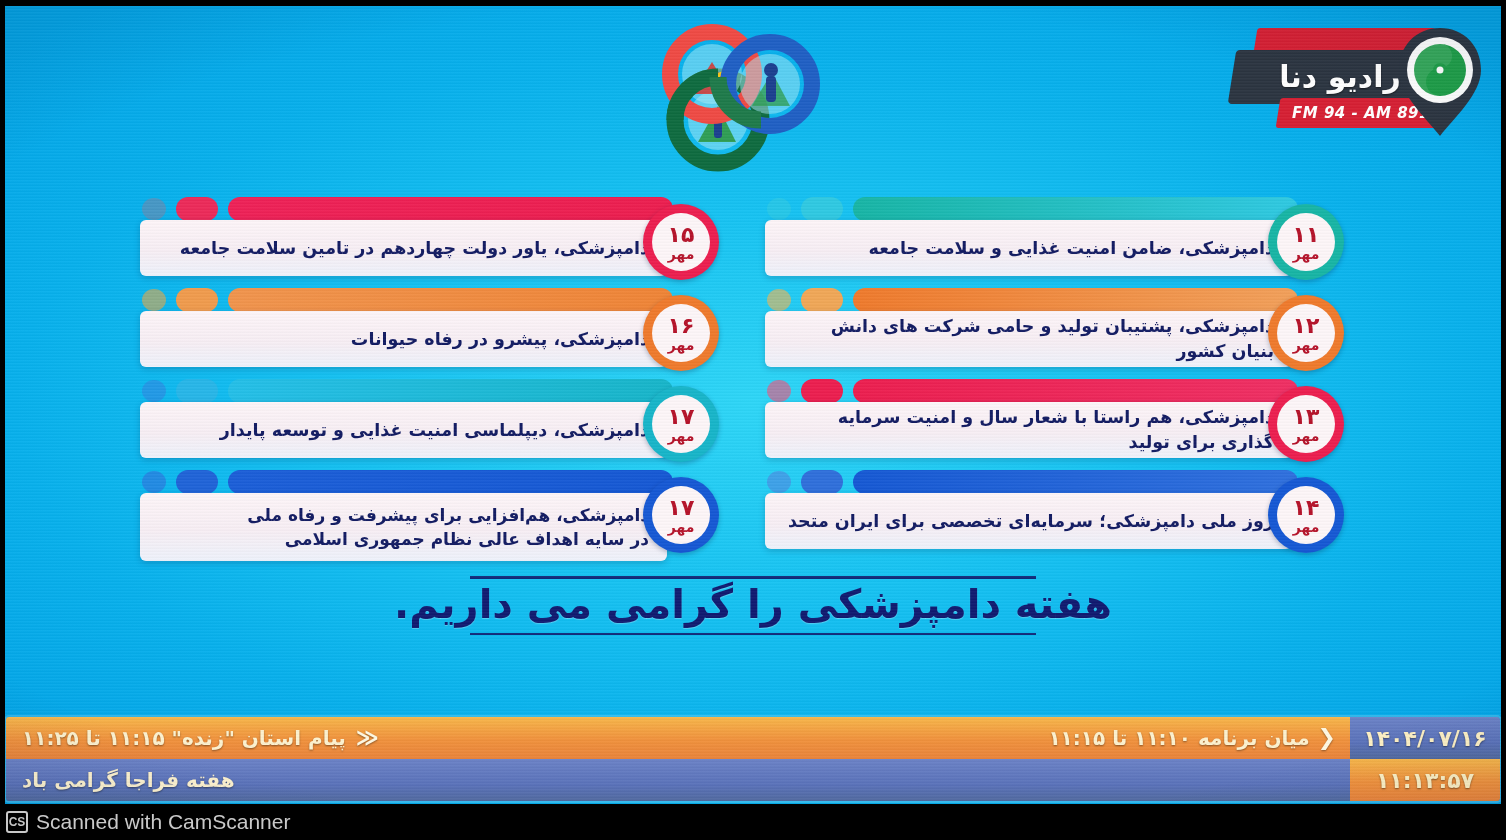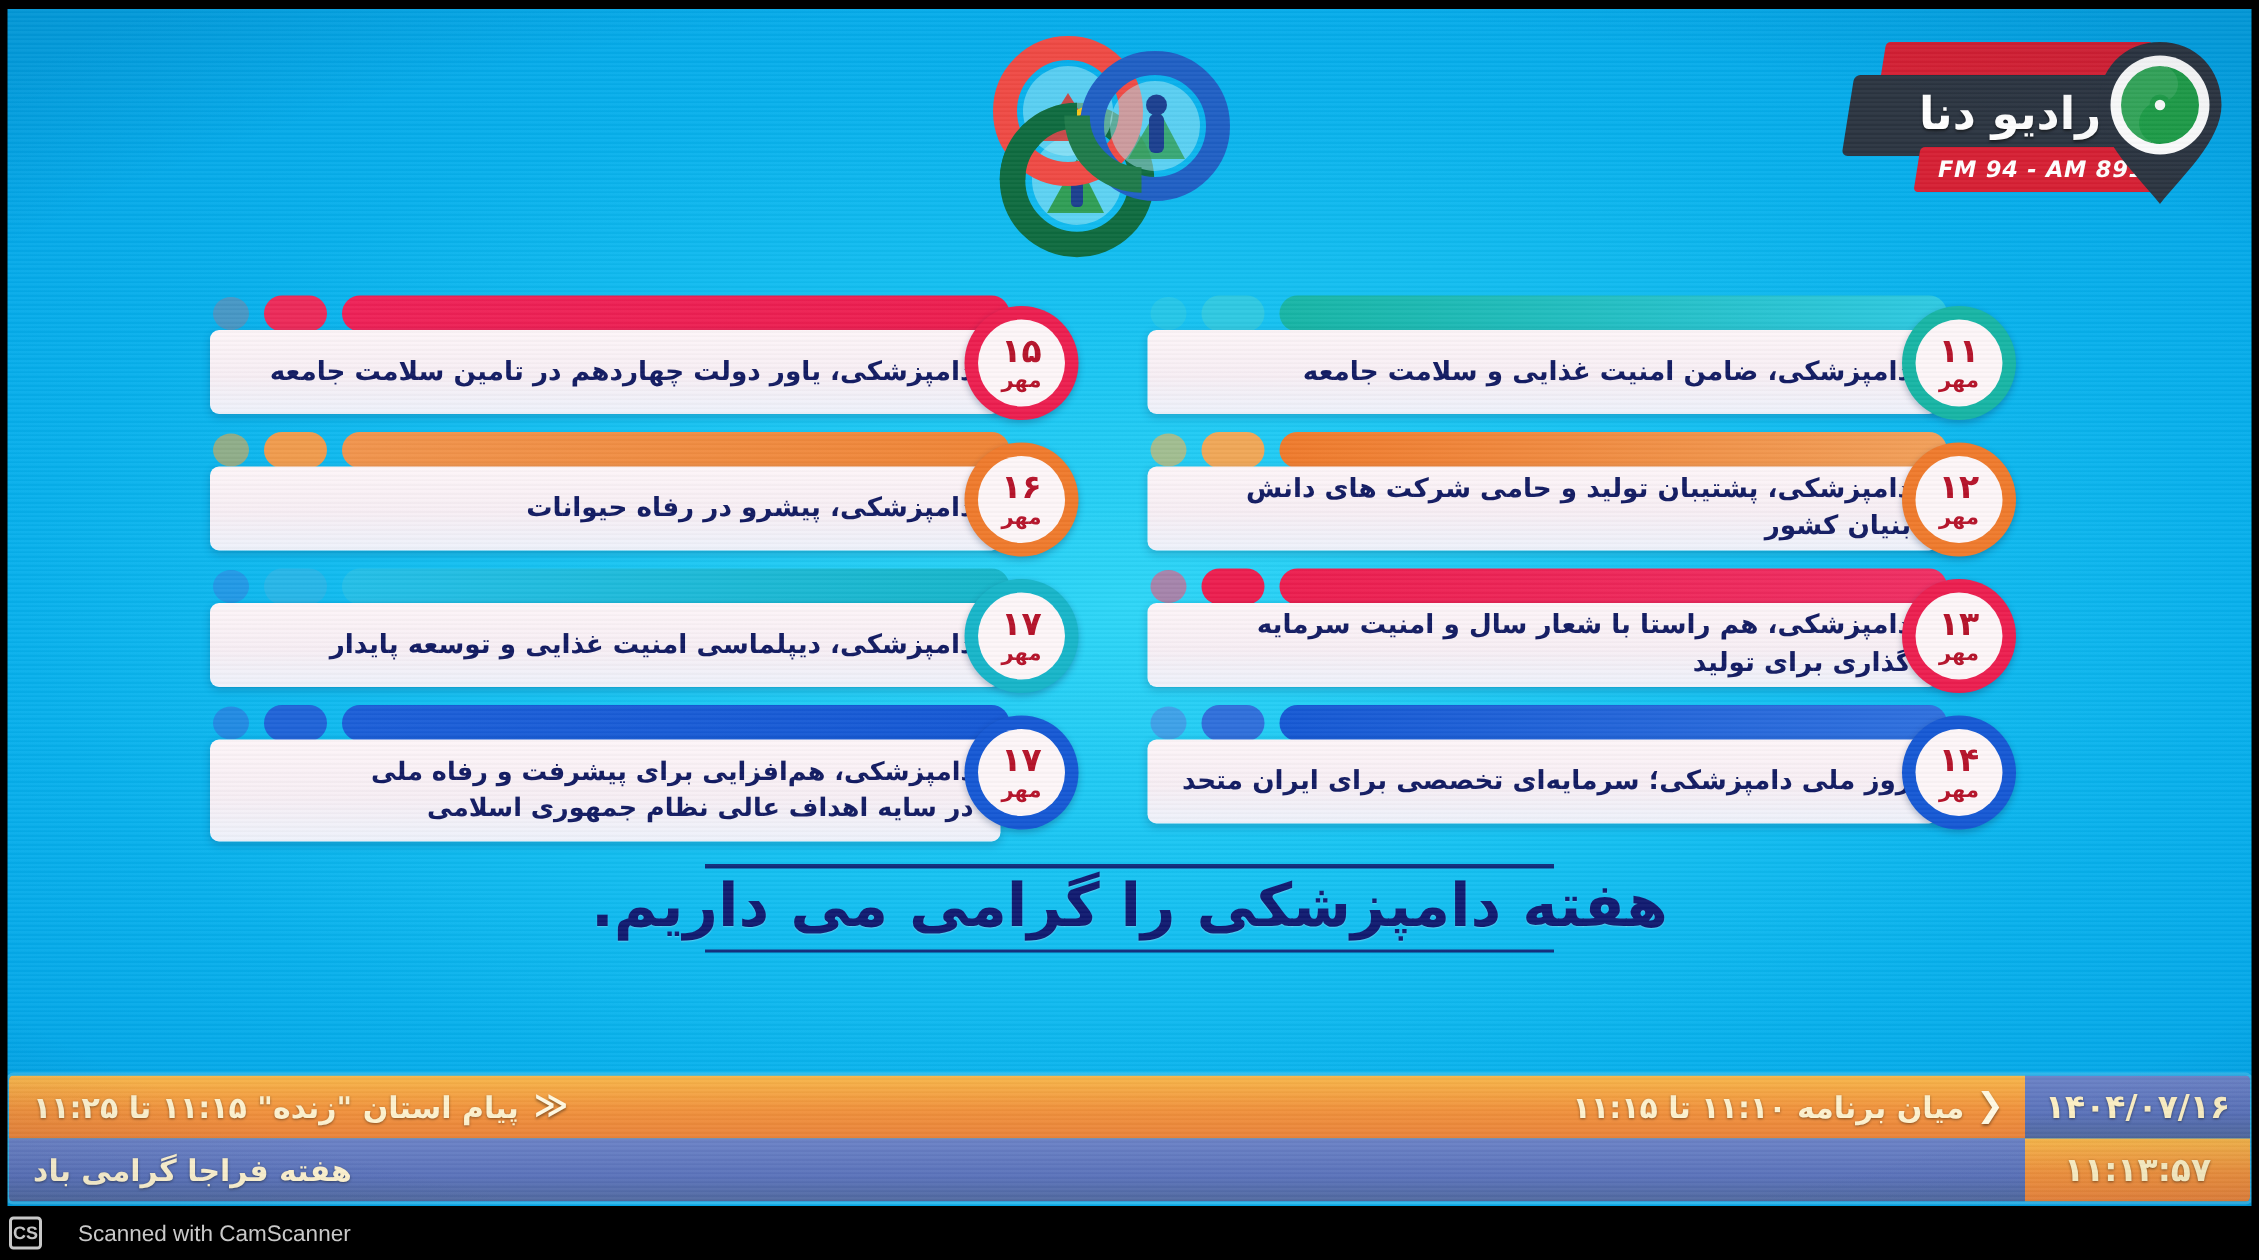--- a/index.html
+++ b/index.html
@@ -285,36 +285,36 @@
     white-space: nowrap;
   }
   .tk-spacer { flex: 1 1 auto; }
   .chev { font-size: 22px; line-height: 1; color: #fff9e2; }
 
   
   #camscanner {
     position: absolute;
     left: 6px; bottom: 6px;
     height: 24px;
-    display: flex; align-items: center; gap: 24px;
+    display: flex; align-items: center; gap: 8px;
     z-index: 50;
     direction: ltr;
   }
   #cs-logo {
     width: 22px; height: 22px;
     border: 2px solid #c8c8c8;
     border-radius: 3px;
     color: #c4c4c4;
     font-size: 12px; font-weight: bold;
     display: flex; align-items: center; justify-content: center;
     font-family: "Liberation Sans", sans-serif;
   }
   #cs-text {
     color: #c9c9c9;
-    font-size: 15px;
+    font-size: 21px;
     font-family: "Liberation Sans", sans-serif;
   }
 
   
   #letterbox {
     position: absolute;
     left: 0; right: 0; bottom: 0;
     height: 36px;
     background: #000;
     z-index: 45;

